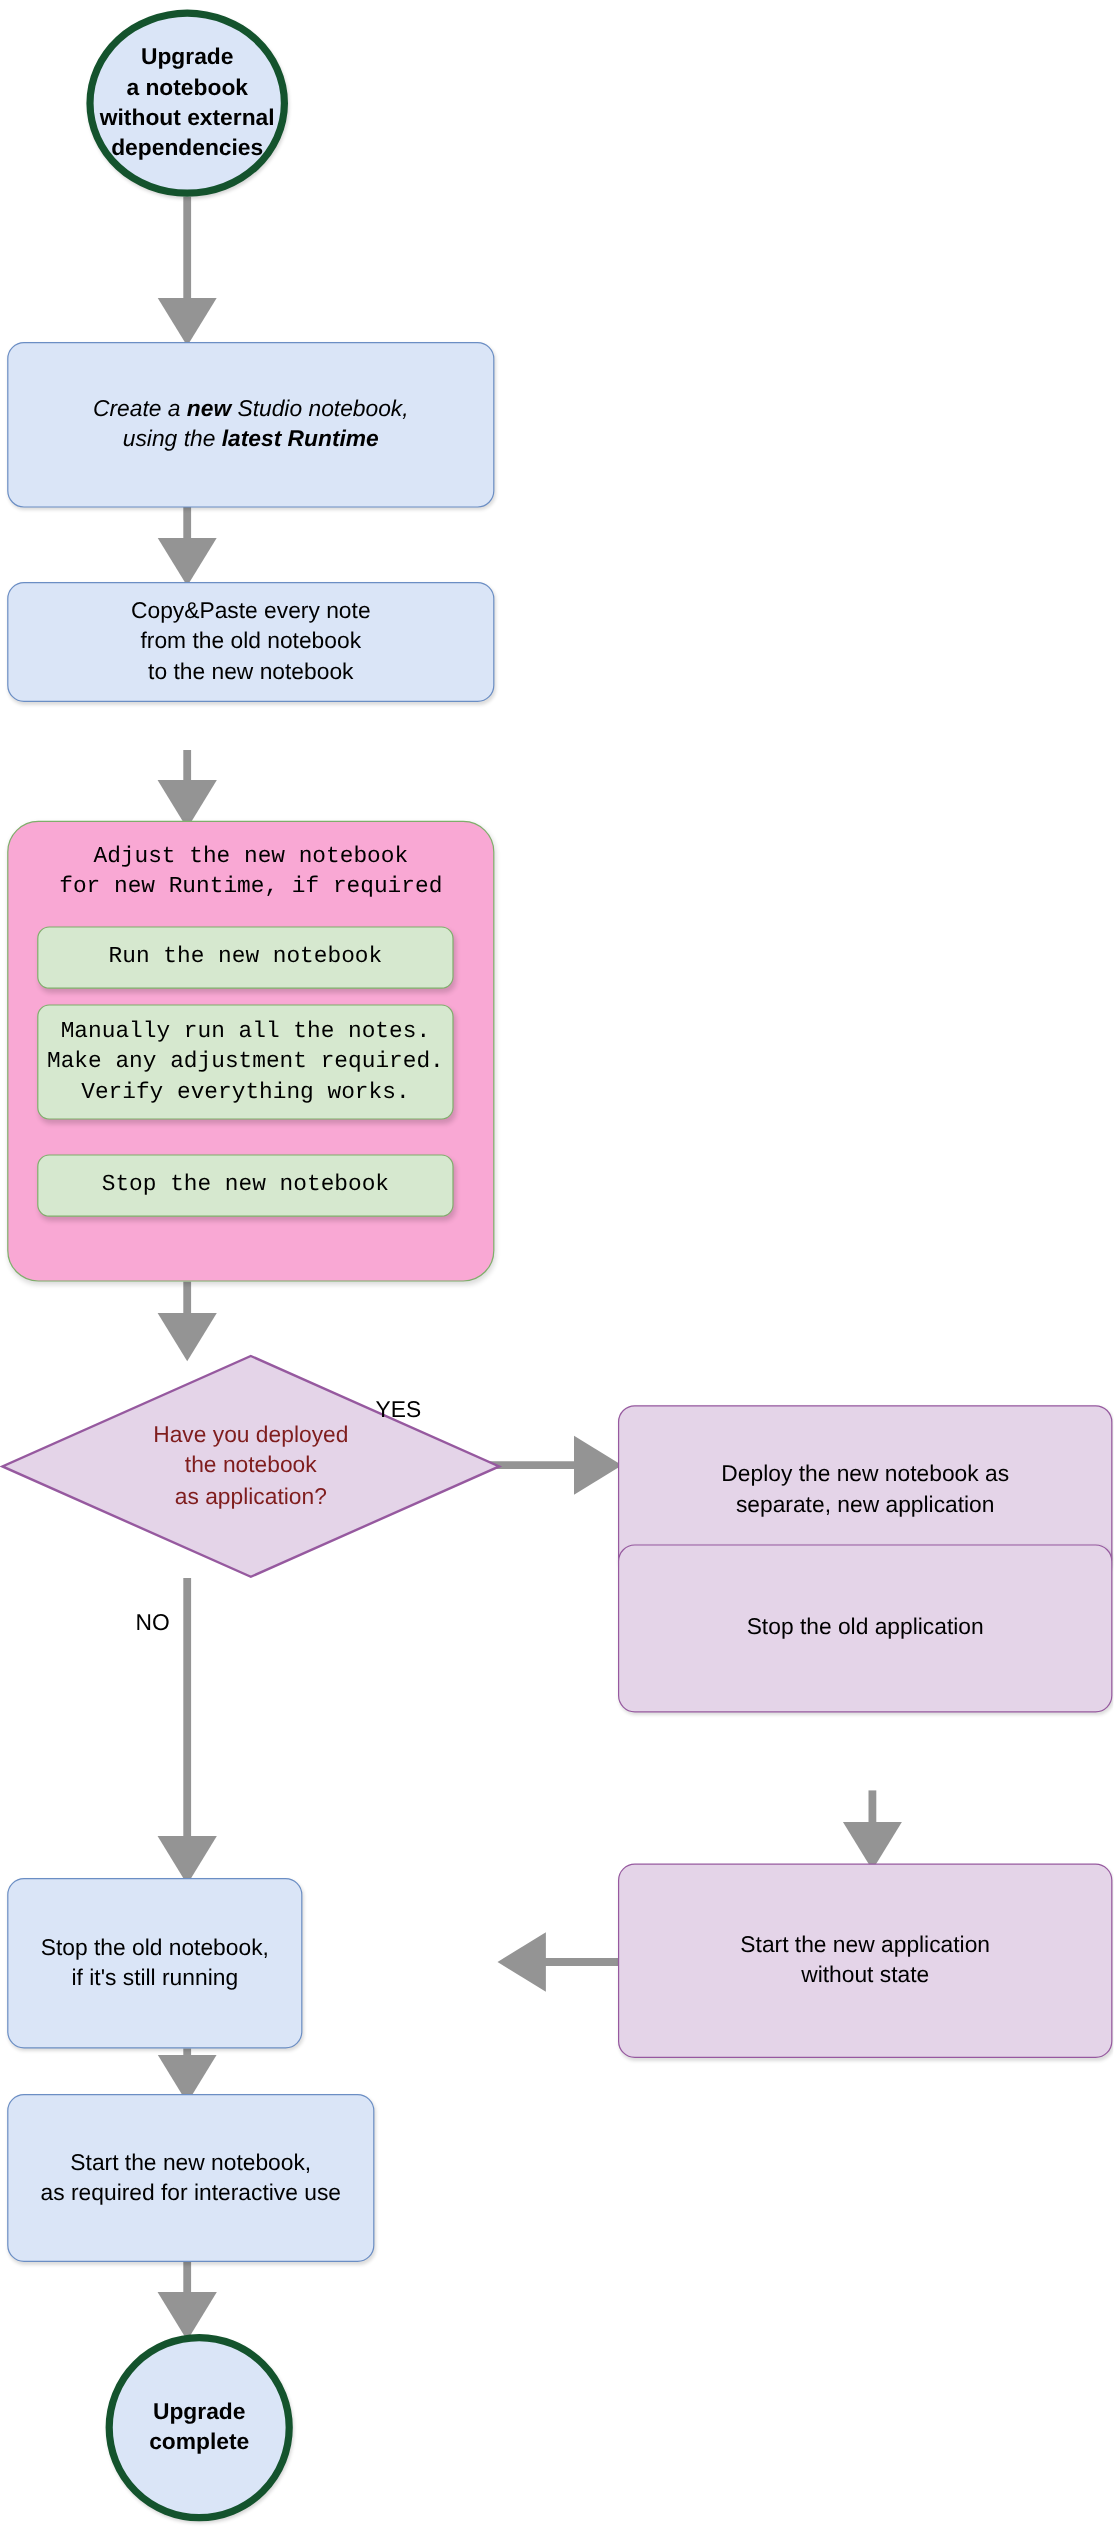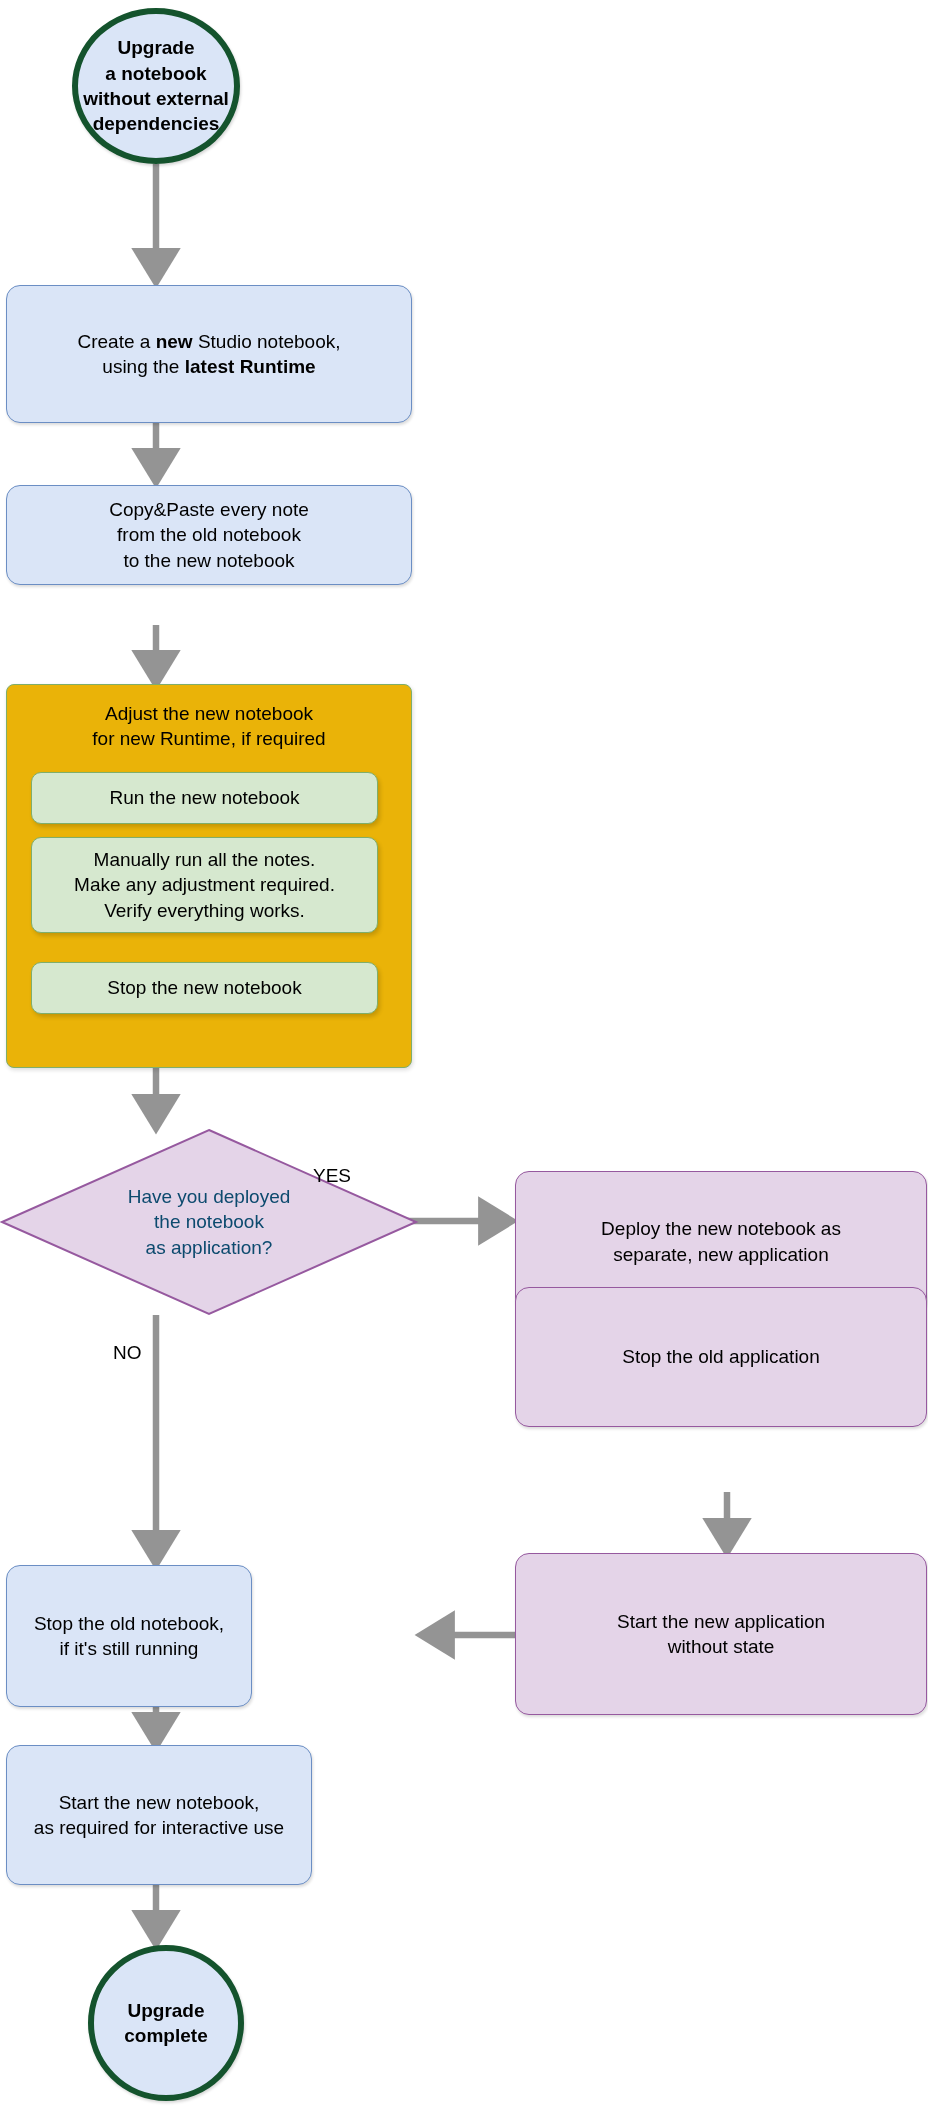--- a/index.html
+++ b/index.html
@@ -51,25 +51,26 @@
   .proc-purple {
     background: #e4d4e8;
     border: 1.6px solid #96599f;
     border-radius: 14px;
     font-size: 19px;
     box-shadow: 1px 2px 3px rgba(0,0,0,0.14);
   }
 
   
   .group-green {
-    background: #eab308;
+    background: #f9a8d4;
     border: 1.6px solid #7fae6b;
-    border-radius: 8px;
+    border-radius: 26px;
     box-shadow: 1px 2px 4px rgba(0,0,0,0.14);
     display: block;
+    font-family: Liberation Mono, monospace;
   }
   .group-title {
     position: absolute;
     left: 0;
     right: 0;
     text-align: center;
     font-size: 19px;
     color: #000;
     line-height: 1.33;
   }
@@ -96,21 +97,21 @@
     left: 0;
     top: 0;
     width: 100%;
     height: 100%;
     display: flex;
     align-items: center;
     justify-content: center;
     text-align: center;
     font-size: 19px;
     line-height: 1.33;
-    color: #0c4a6e;
+    color: #7f1d1d;
   }
 
   
   .edge {
     position: absolute;
     overflow: visible;
   }
   .edge-label {
     position: absolute;
     font-size: 19px;
@@ -156,21 +157,21 @@
 
   <div class="node terminator" style="left:72px; top:8px; width:168px; height:156px;">
     <div>
       <span>Upgrade</span><br>
       <span>a notebook</span><br>
       <span>without external</span><br>
       <span>dependencies</span>
     </div>
   </div>
 
-  <div class="node proc-blue" style="left:6px; top:285px; width:406px; height:138px;">
+  <div class="node proc-blue" style="left:6px; top:285px; width:406px; height:138px;font-style:italic;">
     <div>
       <span>Create a </span><b>new</b><span> Studio notebook,</span><br>
       <span>using the </span><b>latest Runtime</b>
     </div>
   </div>
 
   <div class="node proc-blue" style="left:6px; top:485px; width:406px; height:100px;">
     <div>
       <span>Copy&amp;Paste every note</span><br>
       <span>from the old notebook</span><br>

